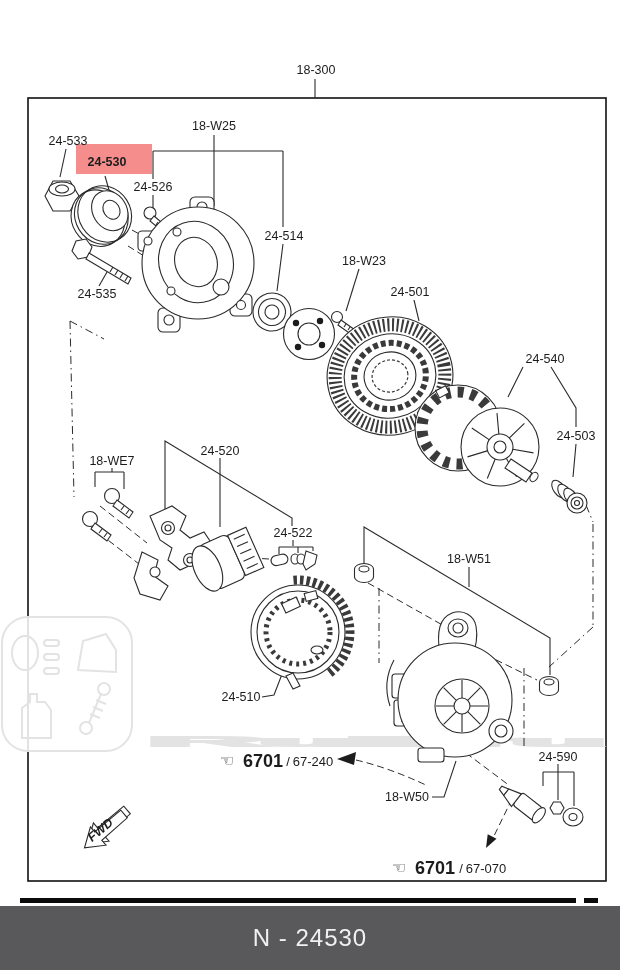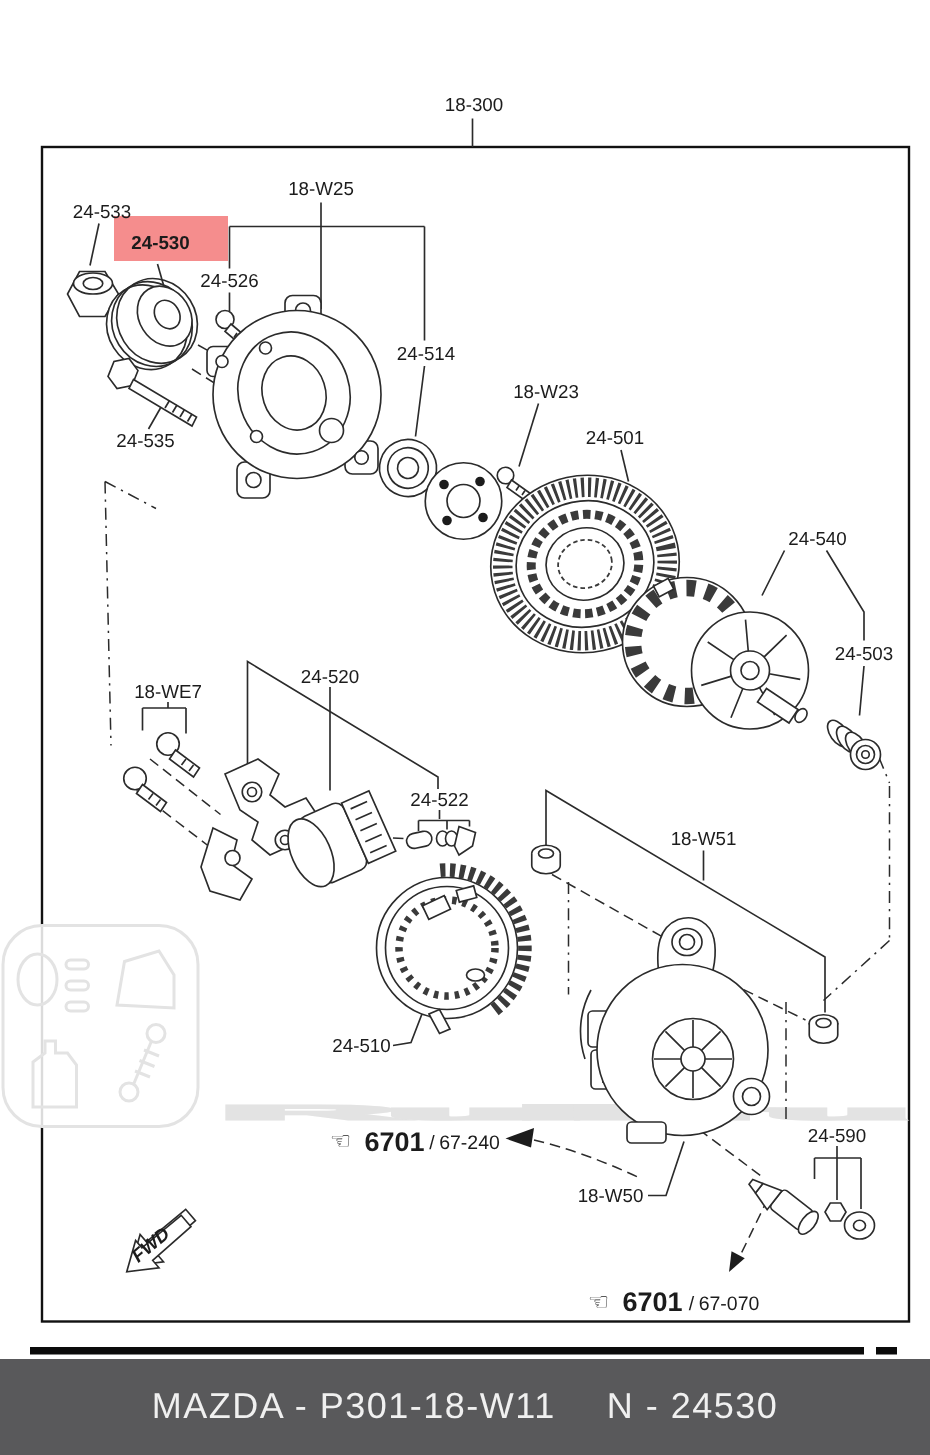--- a/index.html
+++ b/index.html
@@ -306,17 +306,16 @@
     <text class="mid hand" x="399" y="873">☜</text>
     <text class="mid big" x="435" y="874">6701</text>
     <text class="mid ref" x="461" y="873">/</text>
     <text class="mid ref" x="486" y="873">67-070</text>
   </g>
 </svg>
 
 <div class="footer-line"></div>
 <div class="footer-line2"></div>
 <div class="footer-bar">
-  <span>MAZDA - P301-18-W11</span>
   <span>N - 24530</span>
 </div>
 
 </div>
 
 </body></html>

